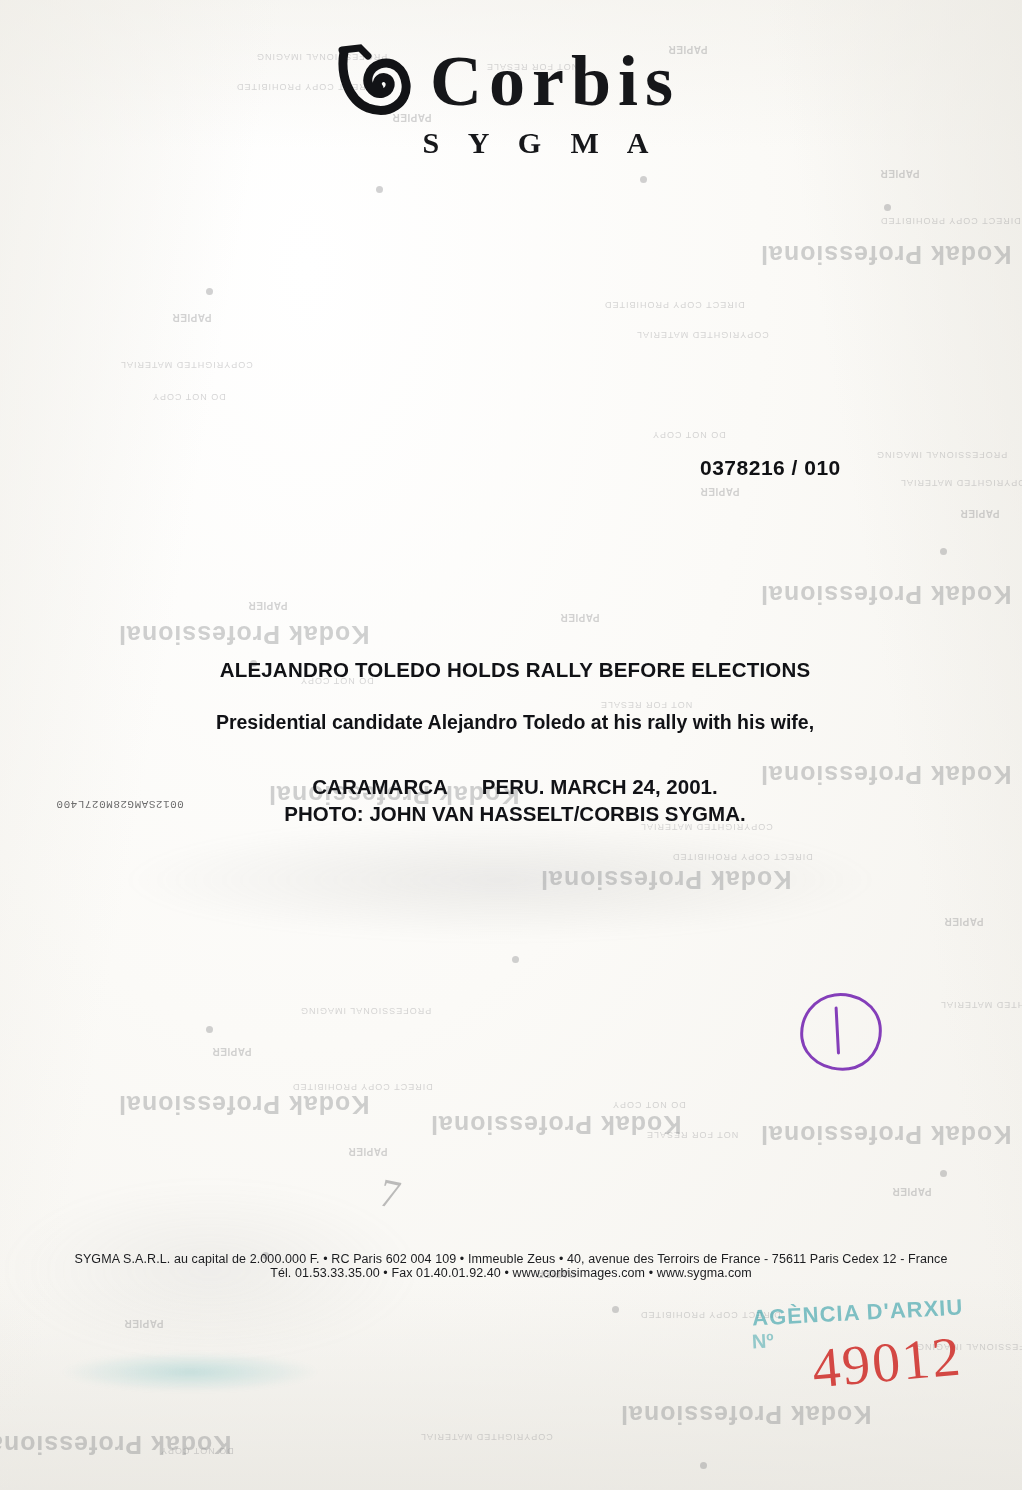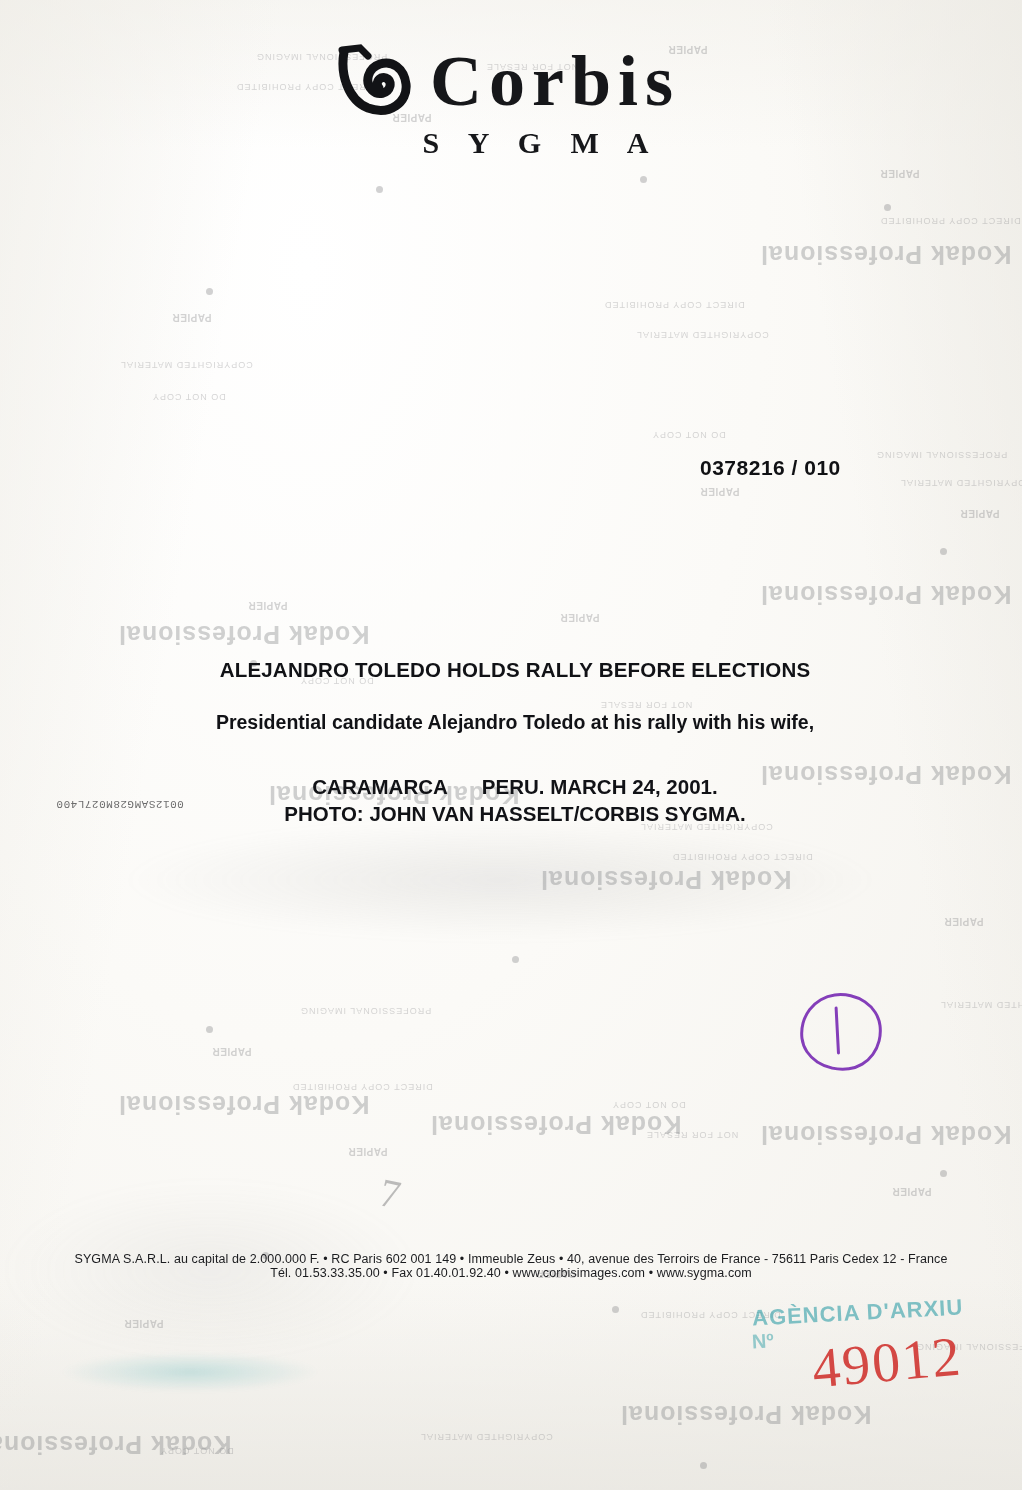--- a/index.html
+++ b/index.html
@@ -378,17 +378,17 @@
   <div class="side-stamp">0012SAMG28M027L400</div>
 
   <div class="hand-circle"></div>
   <div class="pencil-mark">7</div>
   <div class="stamp-teal">AGÈNCIA D'ARXIU</div>
   <div class="stamp-teal-2">Nº</div>
   <div class="stamp-teal-3"></div>
   <div class="hand-red">49012</div>
 
   <div class="footer">
-    <div class="line1">SYGMA S.A.R.L. au capital de 2.000.000 F.  •  RC Paris 602 001 149  •  Immeuble Zeus  •  40, avenue des Terroirs de France - 75611 Paris Cedex 12 - France</div>
+    <div class="line1">SYGMA S.A.R.L. au capital de 2.000.000 F.  •  RC Paris 602 004 109  •  Immeuble Zeus  •  40, avenue des Terroirs de France - 75611 Paris Cedex 12 - France</div>
     <div class="line2">Tél. 01.53.33.35.00  •  Fax 01.40.01.92.40  •  www.corbisimages.com  •  www.sygma.com</div>
   </div>
 
 </div>
 
 </body></html>

